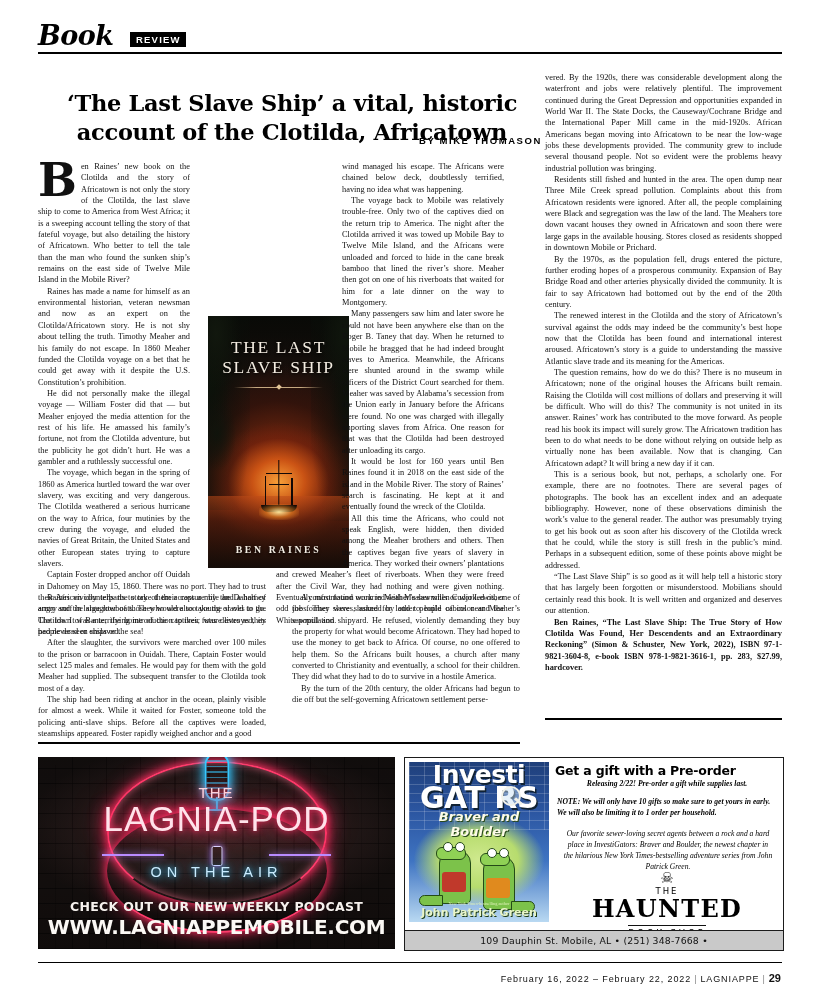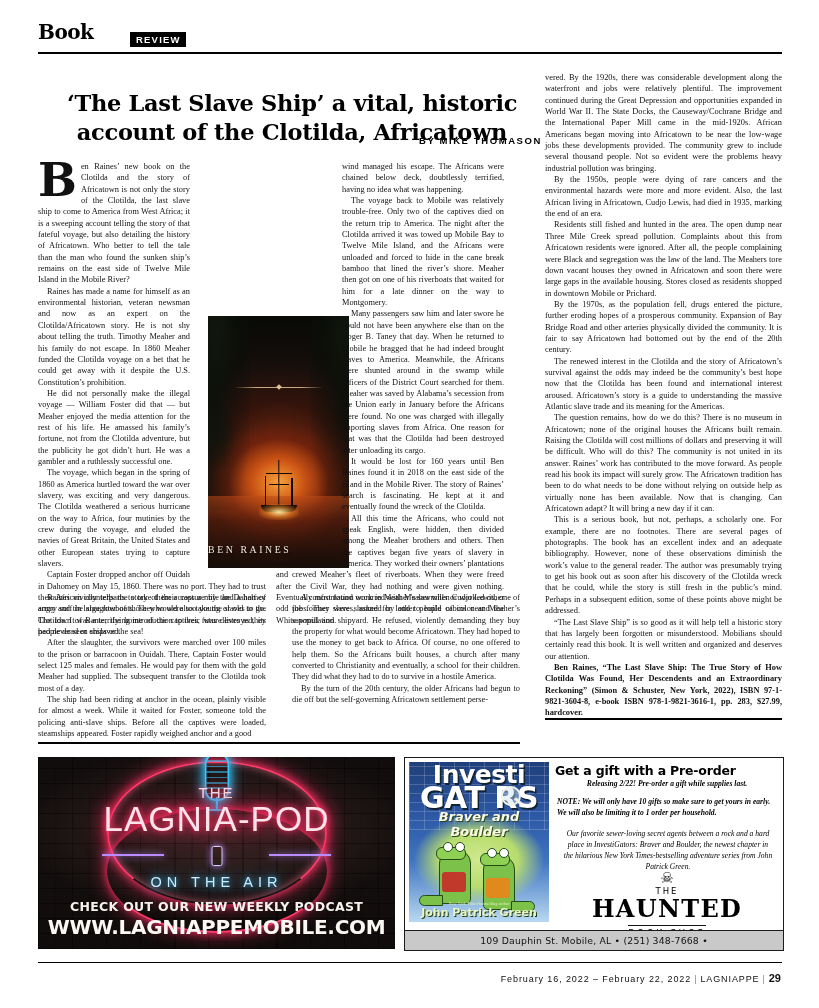--- a/index.html
+++ b/index.html
@@ -27,22 +27,23 @@
   .masthead {
     position: absolute;
     left: 38px; top: 26px;
     width: 744px;
     height: 34px;
   }
   .masthead-script {
     position: absolute;
     left: 0; top: -4px;
     font-family: "DejaVu Serif", serif;
-    font-weight: 700;
-    font-size: 20px;
+    font-style: italic;
+    font-weight: 700;
+    font-size: 27px;
     letter-spacing: -0.5px;
     line-height: 1;
   }
   .masthead-tag {
     position: absolute;
     left: 92px; top: 6px;
     background: #000;
     color: #fff;
     font-family: "Liberation Sans", sans-serif;
     font-size: 9.5px;
@@ -288,25 +289,27 @@
     color: #e8ddcb;
     font-size: 7.2px;
     line-height: 11.5px;
     letter-spacing: 0.2px;
     text-shadow: 0 1px 2px rgba(0,0,0,0.9);
   }
   .bc-sub i { font-style: italic; }
   .bc-author {
     position: absolute;
     left: 0; right: 0; bottom: 13px;
+    text-align: center;
     font-family: "Liberation Serif", serif;
     color: #f2ece2;
     font-size: 9.8px;
     letter-spacing: 2.6px;
     text-shadow: 0 1px 3px rgba(0,0,0,0.9);
+    font-weight: bold;
   }
 
   
   .ad-rule-top {
     position: absolute;
     left: 38px; top: 742px;
     width: 482px;
     height: 1.5px;
     background: #000;
   }
@@ -431,21 +434,21 @@
     position: absolute;
     left: 50%; top: 89px;
     transform: translateX(-50%);
     width: 9px; height: 18px;
     border: 1.6px solid #dcd2ff;
     border-radius: 2px;
     box-shadow: 0 0 7px #b98cff;
   }
   .pod-air {
     position: absolute;
-    left: 50%; top: 117px;
+    left: 50%; top: 107px;
     transform: translateX(-50%);
     font-family: "Liberation Sans", sans-serif;
     font-size: 14.5px;
     letter-spacing: 5px;
     color: #c9ecff;
     white-space: nowrap;
     text-shadow: 0 0 6px #36c8ff, 0 0 15px rgba(54,200,255,0.85);
   }
   .pod-cta {
     position: absolute;
@@ -739,20 +742,24 @@
     <div class="bc-water"></div>
     <div class="bc-ship">
       <div class="hull"></div>
       <div class="mast"></div>
       <div class="mast-l"></div>
       <div class="mast-r"></div>
       <div class="yard1"></div>
       <div class="yard2"></div>
     </div>
     <div class="bc-glow"></div>
+    <div class="bc-title">
+      <span>THE LAST</span><br>
+      <span>SLAVE SHIP</span>
+    </div>
     <div class="bc-rule"></div>
     <div class="bc-author">BEN RAINES</div>
   </div>
 
   <div class="col" id="col1">
     <div class="cover-float"></div>
     <p class="noindent"><span class="dropcap">B</span><span>en Raines’ new book on the Clotilda and the story of Africatown is not only the story of the Clotilda, the last slave ship to come to America from West Africa; it is a sweeping account telling the story of that fateful voyage, but also detailing the history of Africatown. Who better to tell the tale than the man who found the sunken ship’s remains on the east side of Twelve Mile Island in the Mobile River?</span></p>
     <p>Raines has made a name for himself as an environmental historian, veteran newsman and now as an expert on the Clotilda/Africatown story. He is not shy about telling the truth. Timothy Meaher and his family do not escape. In 1860 Meaher funded the Clotilda voyage on a bet that he could get away with it despite the U.S. Constitution’s prohibition.</p>
     <p>He did not personally make the illegal voyage — William Foster did that — but Meaher enjoyed the media attention for the rest of his life. He amassed his family’s fortune, not from the Clotilda adventure, but the publicity he got didn’t hurt. He was a gambler and a ruthlessly successful one.</p>
     <p>The voyage, which began in the spring of 1860 as America hurtled toward the war over slavery, was exciting and very dangerous. The Clotilda weathered a serious hurricane on the way to Africa, four mutinies by the crew during the voyage, and eluded the navies of Great Britain, the United States and other European states trying to capture slavers.</p>
@@ -772,21 +779,20 @@
     <p>It would be lost for 160 years until Ben Raines found it in 2018 on the east side of the island in the Mobile River. The story of Raines’ search is fascinating. He kept at it and eventually found the wreck of the Clotilda.</p>
     <p>All this time the Africans, who could not speak English, were hidden, then divided among the Meaher brothers and others. Then the captives began five years of slavery in America. They worked their owners’ plantations and crewed Meaher’s fleet of riverboats. When they were freed after the Civil War, they had nothing and were given nothing. Eventually most found work in Meaher’s sawmills or worked other odd jobs. They were shunned by other people of color and the White population.</p>
   </div>
   <div class="col" id="col2-bottom">
     <p>A confrontation occurred with Meaher when Cudjo Lewis, one of the former slaves, asked for land to build cabins near Meaher’s sawmill and shipyard. He refused, violently demanding they buy the property for what would become Africatown. They had hoped to use the money to get back to Africa. Of course, no one offered to help them. So the Africans built houses, a church after many converted to Christianity and eventually, a school for their children. They did what they had to do to survive in a hostile America.</p>
     <p>By the turn of the 20th century, the older Africans had begun to die off but the self-governing Africatown settlement perse-</p>
   </div>
 
   <div class="col" id="col3">
     <p class="noindent">vered. By the 1920s, there was considerable development along the waterfront and jobs were relatively plentiful. The improvement continued during the Great Depression and opportunities expanded in World War II. The State Docks, the Causeway/Cochrane Bridge and the International Paper Mill came in the mid-1920s. African Americans began moving into Africatown to be near the low-wage jobs these developments provided. The community grew to include several thousand people. Not so evident were the problems heavy industrial pollution was bringing.</p>
-    <p>By the 1950s, people were dying of rare cancers and the environmental hazards were more and more evident. Also, the last African living in Africatown, Cudjo Lewis, had died in 1935, marking the end of an era.</p>
     <p>Residents still fished and hunted in the area. The open dump near Three Mile Creek spread pollution. Complaints about this from Africatown residents were ignored. After all, the people complaining were Black and segregation was the law of the land. The Meahers tore down vacant houses they owned in Africatown and soon there were large gaps in the available housing. Stores closed as residents shopped in downtown Mobile or Prichard.</p>
     <p>By the 1970s, as the population fell, drugs entered the picture, further eroding hopes of a prosperous community. Expansion of Bay Bridge Road and other arteries physically divided the community. It is fair to say Africatown had bottomed out by the end of the 20th century.</p>
     <p>The renewed interest in the Clotilda and the story of Africatown’s survival against the odds may indeed be the community’s best hope now that the Clotilda has been found and international interest aroused. Africatown’s story is a guide to understanding the massive Atlantic slave trade and its meaning for the Americas.</p>
     <p>The question remains, how do we do this? There is no museum in Africatown; none of the original houses the Africans built remain. Raising the Clotilda will cost millions of dollars and preserving it will be difficult. Who will do this? The community is not united in its answer. Raines’ work has contributed to the move forward. As people read his book its impact will surely grow. The Africatown tradition has been to do what needs to be done without relying on outside help as virtually none has been available. Now that is changing. Can Africatown adapt? It will bring a new day if it can.</p>
     <p>This is a serious book, but not, perhaps, a scholarly one. For example, there are no footnotes. There are several pages of photographs. The book has an excellent index and an adequate bibliography. However, none of these observations diminish the work’s value to the general reader. The author was presumably trying to get his book out as soon after his discovery of the Clotilda wreck that he could, while the story is still fresh in the public’s mind. Perhaps in a subsequent edition, some of these points above might be addressed.</p>
     <p>“The Last Slave Ship” is so good as it will help tell a historic story that has largely been forgotten or misunderstood. Mobilians should certainly read this book. It is well written and organized and deserves our attention.</p>
     <p class="bookinfo">Ben Raines, “The Last Slave Ship: The True Story of How Clotilda Was Found, Her Descendents and an Extraordinary Reckoning” (Simon &amp; Schuster, New York, 2022), ISBN 97-1-9821-3604-8, e-book ISBN 978-1-9821-3616-1, pp. 283, $27.99, hardcover.</p>
   </div>
 
   <div class="ad-rule-top"></div>

